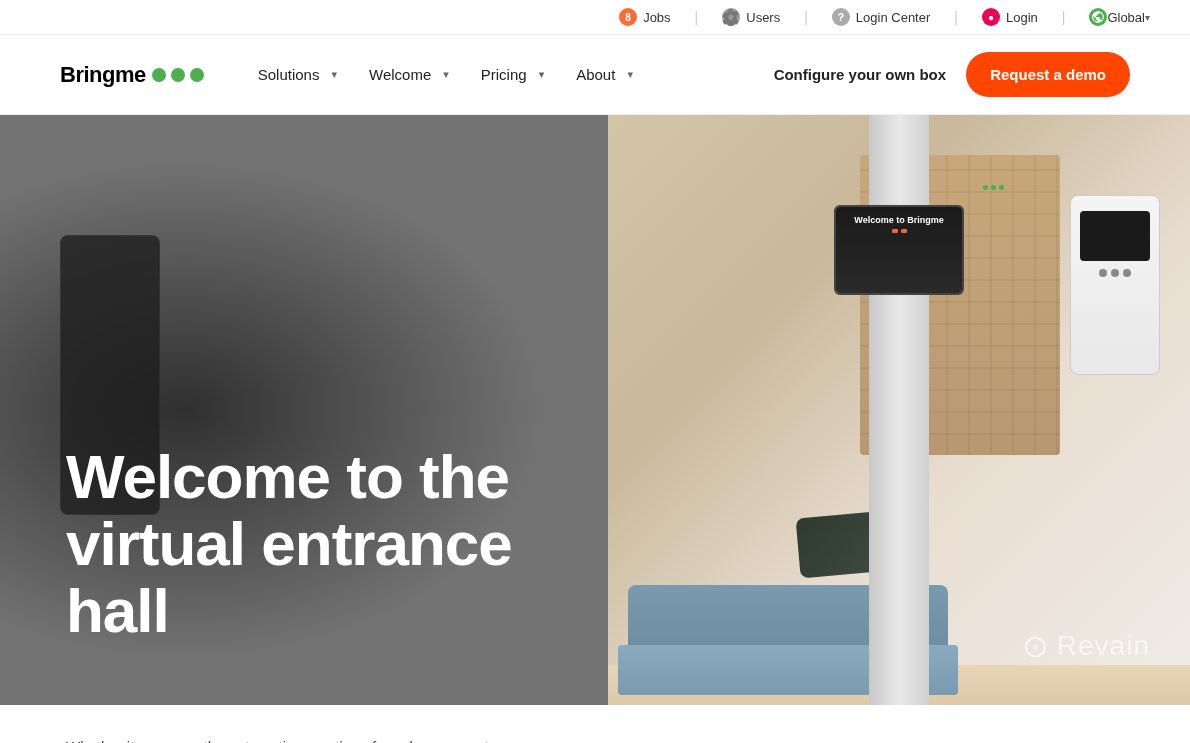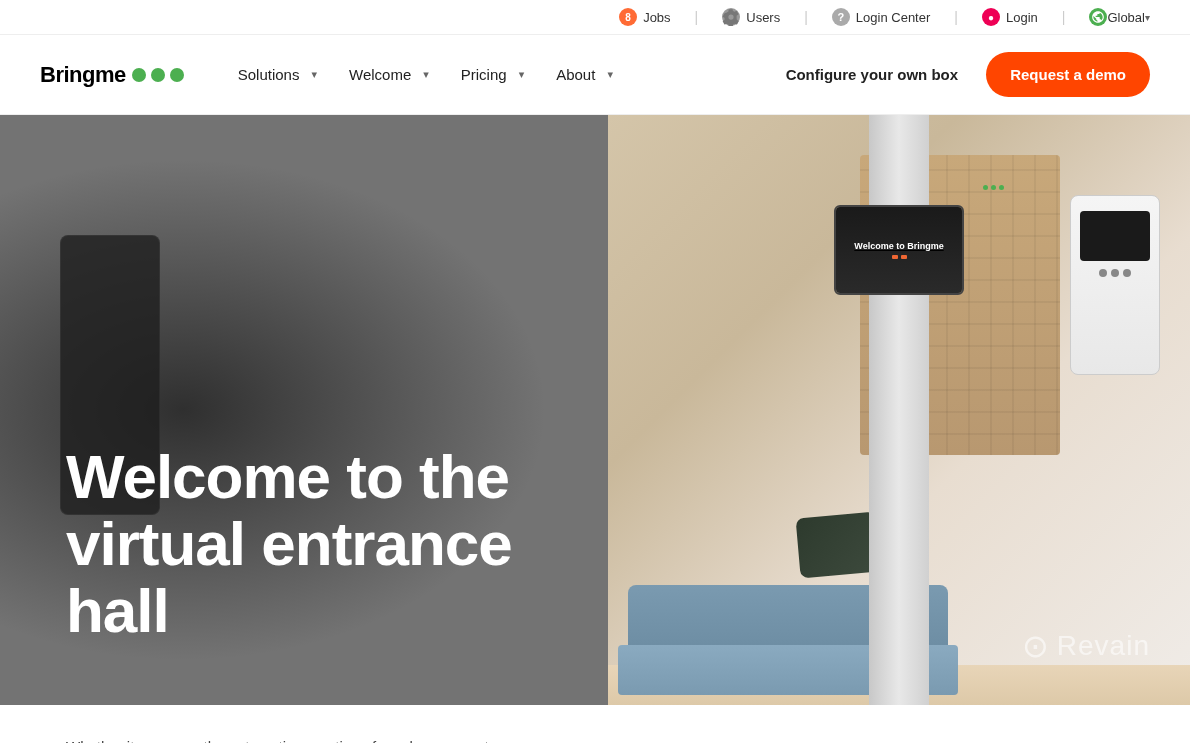--- a/index.html
+++ b/index.html
@@ -47,21 +47,21 @@
     }
     .chevron-down {
       font-size: 10px;
       color: #666;
     }
 
     
     .main-nav {
       display: flex;
       align-items: center;
-      padding: 0 40px;
+      padding: 0 60px;
       height: 80px;
       background: #fff;
       border-bottom: 1px solid #eee;
     }
     .logo {
       display: flex;
       align-items: center;
       gap: 6px;
       margin-right: 40px;
       text-decoration: none;
@@ -100,21 +100,21 @@
       cursor: pointer;
       border-radius: 4px;
       font-weight: 500;
       white-space: nowrap;
     }
     .nav-chevron { font-size: 11px; color: #666; }
 
     .nav-right {
       display: flex;
       align-items: center;
-      gap: 28px;
+      gap: 20px;
       margin-left: auto;
     }
     .configure-link {
       font-size: 15px;
       color: #222;
       font-weight: 600;
       cursor: pointer;
       white-space: nowrap;
       text-decoration: none;
     }
@@ -237,23 +237,22 @@
       justify-content: center;
       overflow: hidden;
     }
 
     .kiosk-screen-content {
       width: 100%;
       height: 100%;
       background: linear-gradient(to bottom, #1a1a1a, #2a2a2a);
       display: flex;
       align-items: center;
-      justify-content: center;
       flex-direction: column;
-      text-decoration: underline;
+      padding: 8px;
     }
 
     .kiosk-screen-logo {
       font-size: 9px;
       color: #fff;
       font-weight: 700;
       margin-bottom: 4px;
     }
 
     .kiosk-screen-dots {

